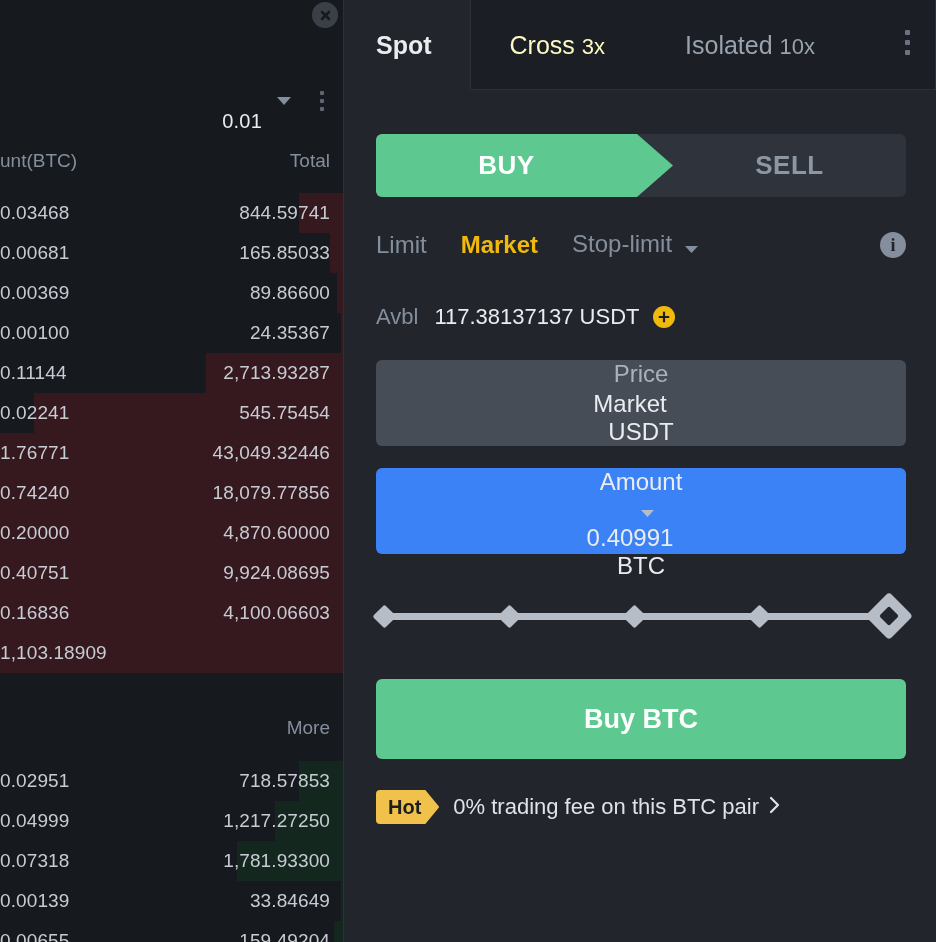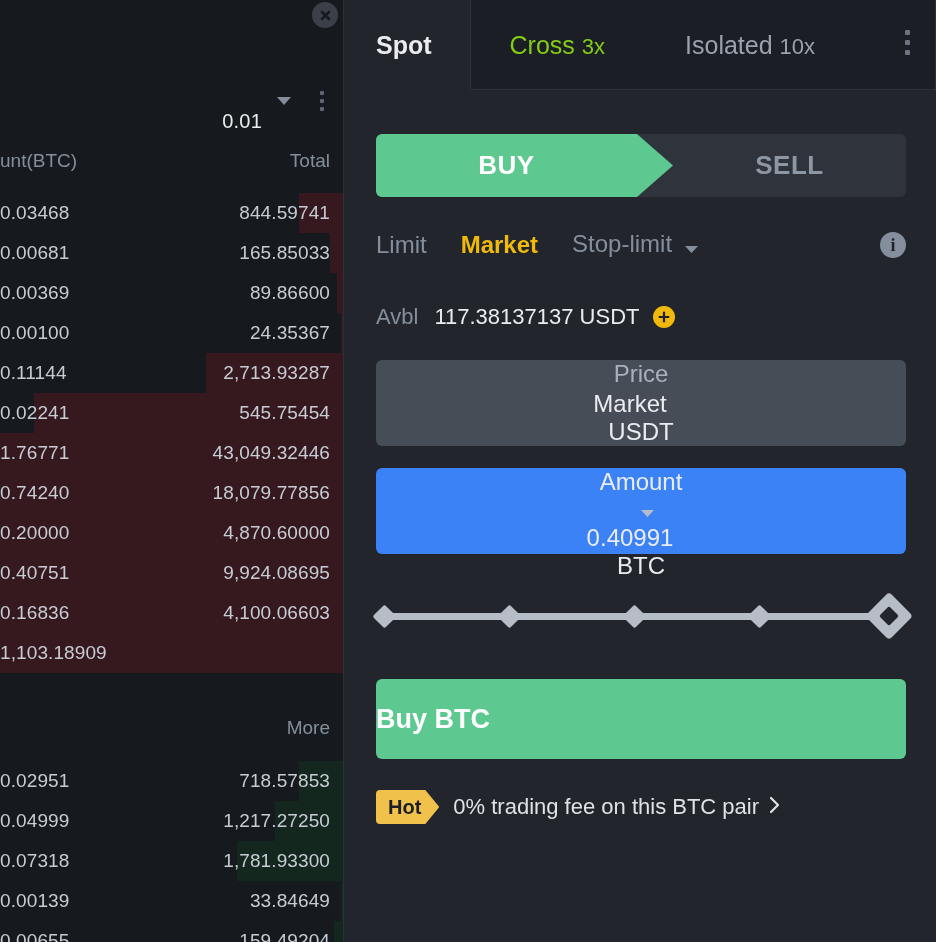--- a/index.html
+++ b/index.html
@@ -194,21 +194,21 @@
     z-index: 1;
     font-size: 25px;
     cursor: pointer;
     white-space: nowrap;
   }
   .tab-spot {
     color: #eaecef;
     font-weight: bold;
     margin-right: 78px;
   }
-  .tab-cross { color: #84cc16; margin-right: 80px; }
+  .tab-cross { color: #fef9c3; margin-right: 80px; }
   .tab-iso   { color: #9aa2ad; }
   .tab-lev   { font-size: 22px; }
   .tab-kebab {
     position: absolute;
     right: 21px;
     top: 29px;
     z-index: 2;
     width: 16px;
     height: 26px;
     display: flex;
@@ -410,20 +410,21 @@
   }
 
   
   .submit {
     margin: 41px 30px 0 32px;
     height: 80px;
     background: #5dc88f;
     border-radius: 6px;
     display: flex;
     align-items: center;
+    justify-content: center;
     cursor: pointer;
     border: none;
     width: 530px;
   }
   .submit span {
     font-size: 27px;
     color: #ffffff;
     font-weight: bold;
   }
 

